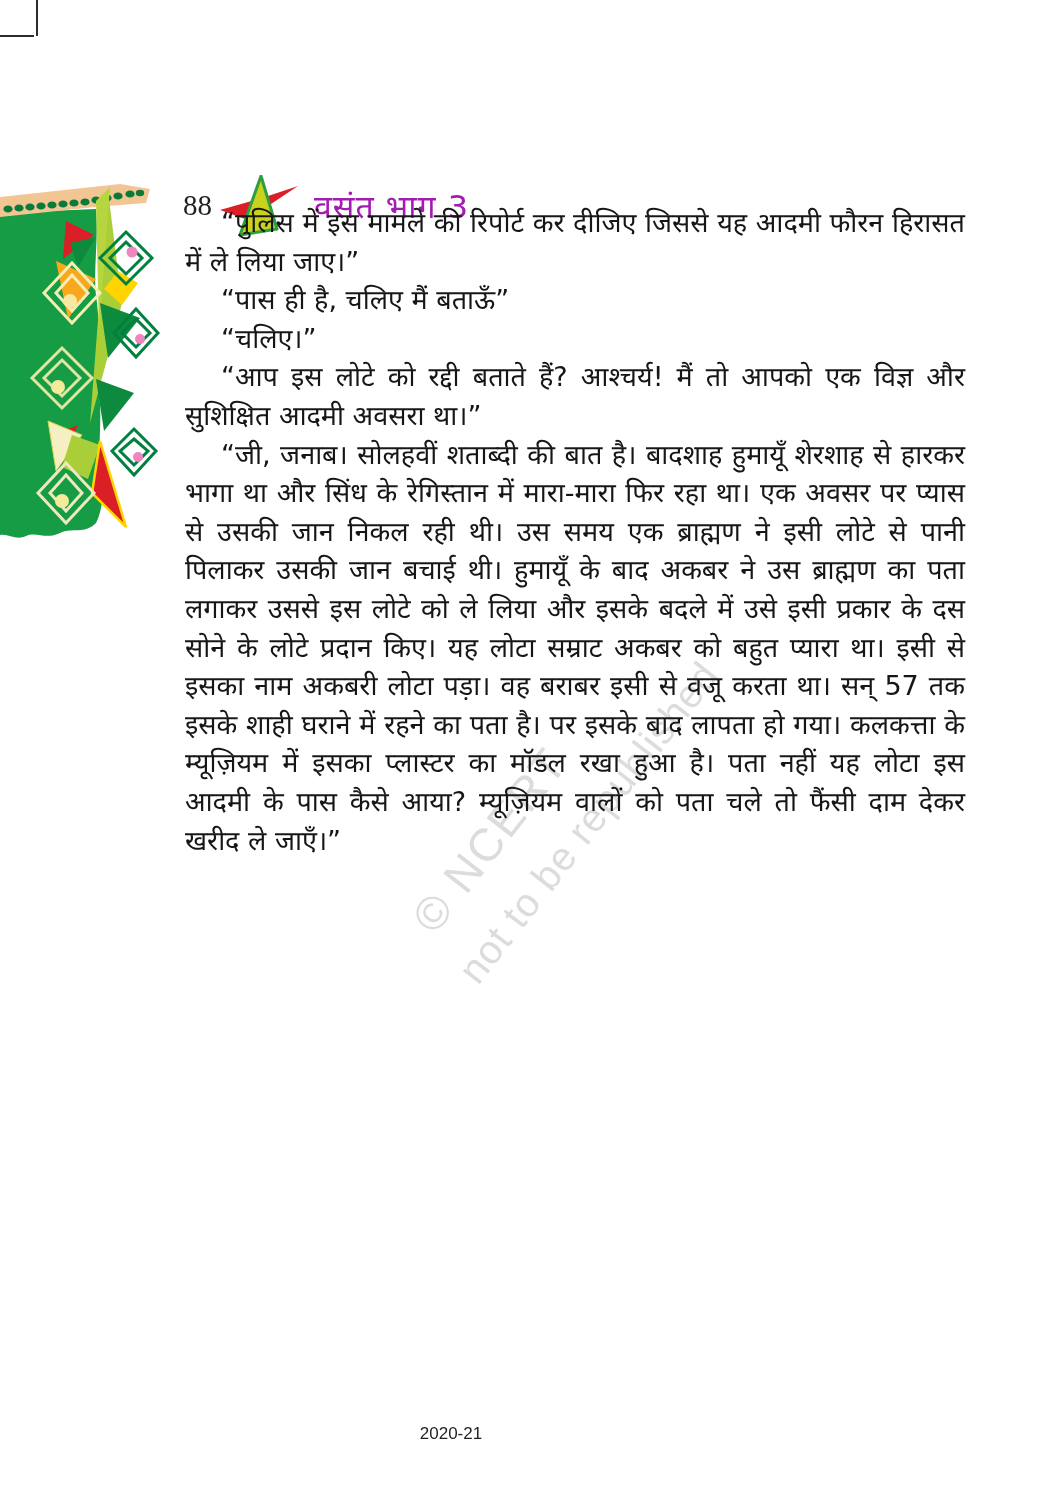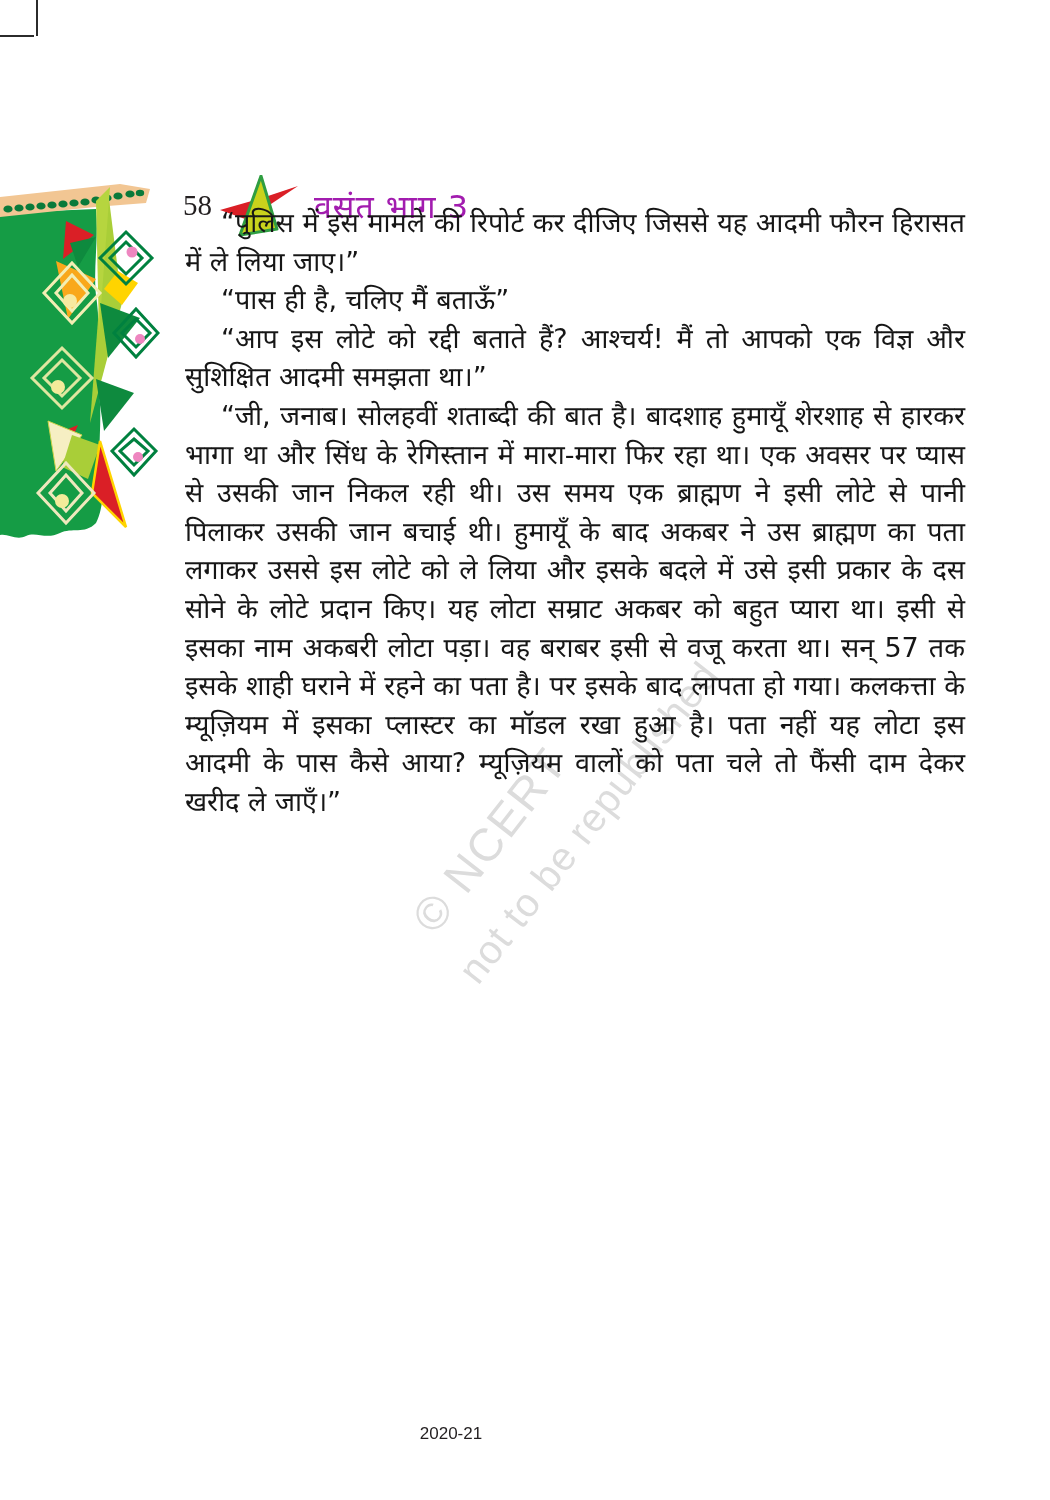--- a/index.html
+++ b/index.html
@@ -126,35 +126,36 @@
   <polygon points="100,258 126,344 92,310" fill="#da1f26" stroke="#ffd400" stroke-width="2.5"></polygon>
 
   <g fill="none" stroke="#efe8bd" stroke-width="3">
     <polygon points="66,280 94,310 66,340 38,310"></polygon>
     <polygon points="66,292 82,310 66,328 50,310"></polygon>
   </g>
   <circle cx="62" cy="318" r="7" fill="#f3eb9a"></circle>
 </svg>
 
 <div class="header">
-  <span class="page-num">58</span>
+  <span class="page-num">88</span>
   <svg class="logo" viewBox="0 0 82 64" aria-hidden="true">
     <polygon points="2,35 44,23 80,11 50,31 30,45" fill="#da1f26"></polygon>
     <polygon points="43,1 22,60 59,54" fill="#c9d21c" stroke="#2f9e41" stroke-width="3" stroke-linejoin="round"></polygon>
   </svg>
   <span class="book-title">वसंत भाग 3</span>
 </div>
 
 <div class="watermark">
   <div class="wm-inner">
     <span class="wm-line1">© NCERT</span>
     <span class="wm-line2">not to be republished</span>
   </div>
 </div>
 
 <div class="main-text">
   <p>“पुलिस में इस मामले की रिपोर्ट कर दीजिए जिससे यह आदमी फौरन हिरासत में ले लिया जाए।”</p>
   <p>“पास ही है, चलिए मैं बताऊँ”</p>
-  <p>“आप इस लोटे को रद्दी बताते हैं? आश्चर्य! मैं तो आपको एक विज्ञ और सुशिक्षित आदमी समझता था।”</p>
+  <p>“चलिए।”</p>
+  <p>“आप इस लोटे को रद्दी बताते हैं? आश्चर्य! मैं तो आपको एक विज्ञ और सुशिक्षित आदमी अवसरा था।”</p>
   <p>“जी, जनाब। सोलहवीं शताब्दी की बात है। बादशाह हुमायूँ शेरशाह से हारकर भागा था और सिंध के रेगिस्तान में मारा-मारा फिर रहा था। एक अवसर पर प्यास से उसकी जान निकल रही थी। उस समय एक ब्राह्मण ने इसी लोटे से पानी पिलाकर उसकी जान बचाई थी। हुमायूँ के बाद अकबर ने उस ब्राह्मण का पता लगाकर उससे इस लोटे को ले लिया और इसके बदले में उसे इसी प्रकार के दस सोने के लोटे प्रदान किए। यह लोटा सम्राट अकबर को बहुत प्यारा था। इसी से इसका नाम अकबरी लोटा पड़ा। वह बराबर इसी से वजू करता था। सन् 57 तक इसके शाही घराने में रहने का पता है। पर इसके बाद लापता हो गया। कलकत्ता के म्यूज़ियम में इसका प्लास्टर का मॉडल रखा हुआ है। पता नहीं यह लोटा इस आदमी के पास कैसे आया? म्यूज़ियम वालों को पता चले तो फैंसी दाम देकर खरीद ले जाएँ।”</p>
 </div>
 
 <div class="footer">2020-21</div>
 
 </body></html>

